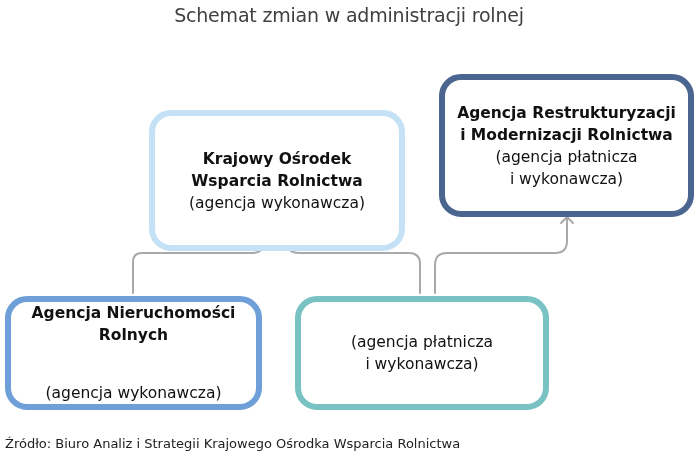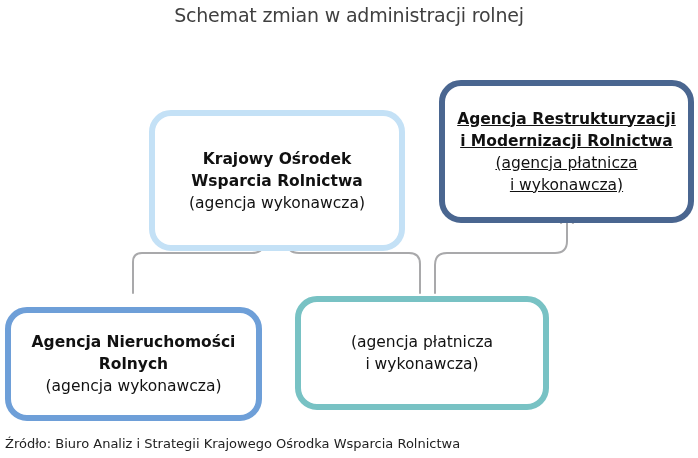--- a/index.html
+++ b/index.html
@@ -6,22 +6,22 @@
     body { width: 698px; height: 458px; position: relative; overflow: hidden;
            font-family: "DejaVu Sans", "Liberation Sans", sans-serif; color: #111; }
     .title { position: absolute; left: 0; top: 4px; width: 698px; text-align: center;
              font-size: 19px; color: #404040; letter-spacing: -0.2px; }
     .box { position: absolute; box-sizing: border-box; border-radius: 22px; background: #fff;
            display: flex; flex-direction: column; align-items: center; justify-content: center;
            text-align: center; }
     .box .name { font-weight: bold; font-size: 15.5px; line-height: 22px; color: #111; white-space: pre-line; }
     .box .role { font-size: 15.5px; line-height: 22px; color: #111; white-space: pre-line; }
     #kowr { left: 149px; top: 71px; width: 256px; height: 141px; border: 6px solid #c4e1f6; margin-top: 39px; }
-    #arimr { left: 439px; top: 80px; width: 255px; height: 143px; border: 6px solid #4a6690; text-decoration: underline; }
-    #anr { left: 5px; top: 307px; width: 257px; height: 114px; border: 6px solid #6e9fd8; }
+    #arimr { left: 439px; top: 74px; width: 255px; height: 143px; border: 6px solid #4a6690; }
+    #anr { left: 5px; top: 296px; width: 257px; height: 114px; border: 6px solid #6e9fd8; justify-content: space-between; }
     #arr { left: 295px; top: 296px; width: 254px; height: 114px; border: 6px solid #78c2c4; }
     svg.connectors { position: absolute; left: 0; top: 0; width: 698px; height: 458px; }
     .source { position: absolute; left: 5px; top: 436px; font-size: 13px; color: #222; }
   </style>
 </head>
 <body>
 
 <div class="title">Schemat zmian w administracji rolnej</div>
 
 <svg class="connectors" viewBox="0 0 698 458">

